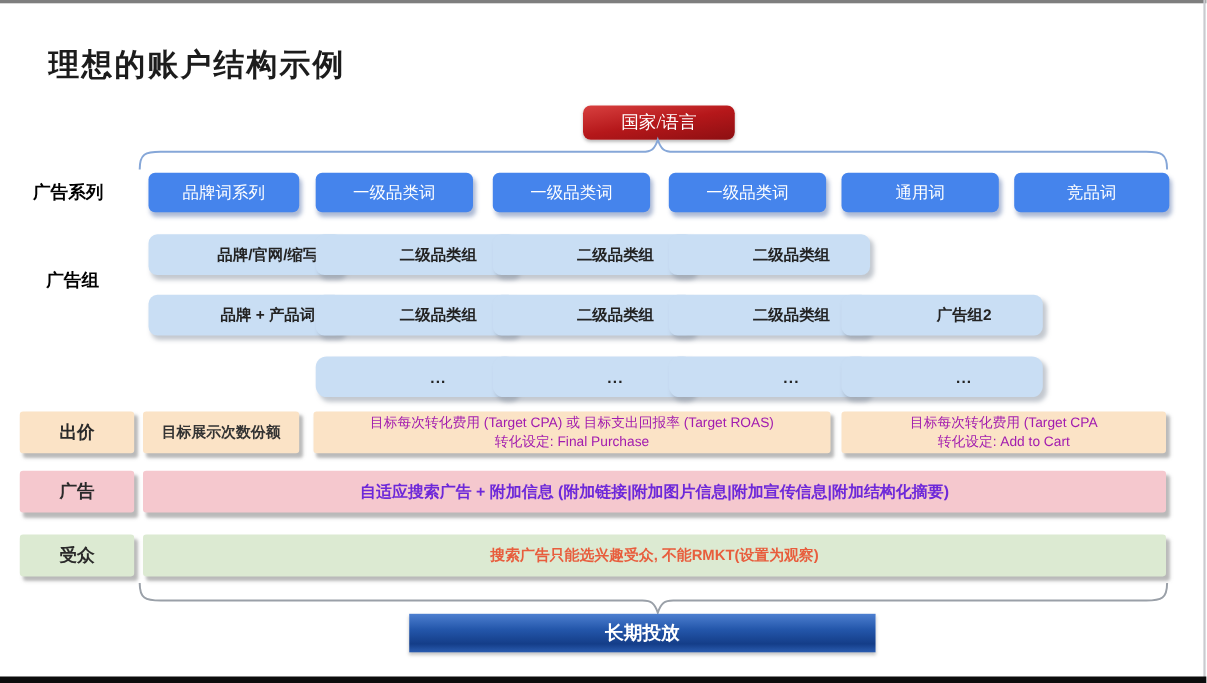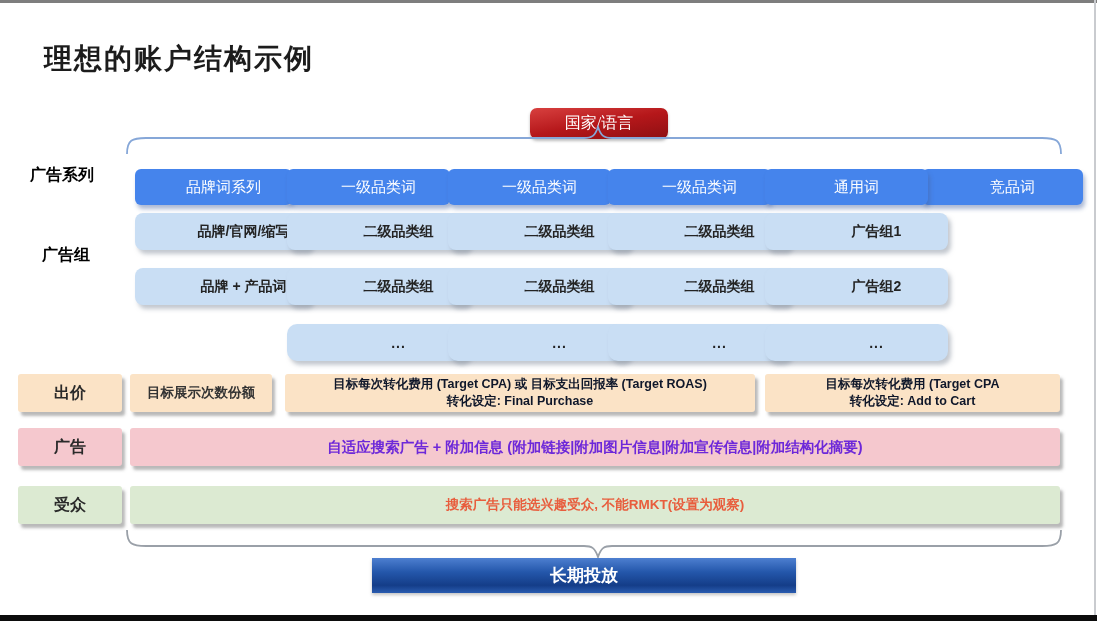--- a/index.html
+++ b/index.html
@@ -4,55 +4,55 @@
 <style>
   html,body{margin:0;padding:0;background:#fff;}
   .slide{position:relative;width:1097px;height:621px;background:#ffffff;overflow:hidden;
          font-family:"Liberation Sans","DejaVu Sans",sans-serif;}
   .top-edge{position:absolute;top:0;left:0;right:0;height:3px;background:#7e7e7e;}
   .bottom-edge{position:absolute;bottom:0;left:0;right:0;height:6px;background:#0c0c0c;}
   .right-edge{position:absolute;top:0;right:1px;width:2px;height:100%;background:#c9cbcf;}
 
   .title{position:absolute;left:44px;top:40px;font-size:28px;font-weight:700;color:#1c1c1c;letter-spacing:2px;}
 
-  .badge{position:absolute;left:530px;top:108px;width:138px;height:31px;border-radius:7px;
+  .badge{position:absolute;left:530px;top:96px;width:138px;height:31px;border-radius:7px;
          background:linear-gradient(170deg,#d8403f 0%,#b5171a 50%,#8d0f12 100%);
          color:#fff;display:flex;align-items:center;justify-content:center;font-size:16px;
          box-shadow:0 2px 3px rgba(90,90,90,.4);font-family:Liberation Serif, serif;}
 
   .brace{position:absolute;left:125px;width:938px;height:34px;}
   .brace.top{top:123px;}
   .brace.bottom{top:527px;}
 
   .rowtext{position:absolute;display:flex;align-items:center;font-size:16px;font-weight:700;color:#000000;}
   .rowtext.campaign{left:30px;top:157px;height:36px;}
   .rowtext.adgroup{left:42px;top:237px;height:36px;}
 
-  .btn{position:absolute;top:169px;height:36px;border-radius:6px;
+  .btn{position:absolute;top:157px;height:36px;border-radius:6px;
        background:var(--campaign-blue,#4584EC);color:#fff;display:flex;align-items:center;justify-content:center;
-       font-size:15px;box-shadow:2px 4px 4px rgba(70,100,160,.45);padding-left:20px;}
+       font-size:15px;box-shadow:2px 4px 4px rgba(70,100,160,.45);}
 
   .ag{position:absolute;height:37px;border-radius:8px;background:var(--adgroup-light-blue,#C9DEF4);
       color:#232323;display:flex;align-items:center;justify-content:center;font-size:14px;font-weight:700;
       box-shadow:3px 4px 4px rgba(135,145,160,.5);padding-left:40px;}
   .r1{top:213px}.r2{top:268px}.r3{top:324px;border-radius:10px;letter-spacing:1px;}
 
   .c1{left:135px;width:137px}.c2{left:287px;width:143px}.c3{left:448px;width:143px}
   .c4{left:608px;width:143px}.c5{left:765px;width:143px}.c6{left:922px;width:141px}
 
   .flat{position:absolute;height:38px;border-radius:3px;display:flex;flex-direction:column;
         align-items:center;justify-content:center;box-shadow:3px 4px 3px rgba(115,115,115,.5);text-align:center;}
   .bid-bg{background:var(--bid-peach,#FBE3C6);}
   .ad-bg{background:var(--ad-pink,#F5C8CE);}
   .aud-bg{background:var(--audience-green,#DCEAD2);}
   .rowlabel{left:18px;width:104px;font-size:16px;font-weight:700;color:#2a2a2a;}
   .y-bid{top:374px}.y-ad{top:428px}.y-aud{top:486px}
 
   .bid-single{font-size:13.5px;font-weight:700;color:#333;}
-  .bid-line{font-size:12.5px;font-weight:700;color:#0f172a;line-height:1.35;}
+  .bid-line{font-size:12.5px;font-weight:400;color:#a21caf;line-height:1.35;}
   .ad-text{font-size:14.5px;font-weight:700;color:#6d28d9;}
   .aud-text{font-size:13.5px;font-weight:700;color:var(--audience-text,#E85D3D);}
 
   .footer-btn{position:absolute;left:372px;top:558px;width:424px;height:35px;
         background:linear-gradient(180deg,#4d7fd0 0%,#2457ab 40%,#143d88 78%,#2a5cb0 100%);
         color:#fff;font-size:17px;font-weight:700;display:flex;align-items:center;justify-content:center;
         box-shadow:0 2px 3px rgba(110,110,110,.4);}
 </style>
 </head>
 <body>
@@ -75,21 +75,20 @@
   <div class="btn c2">一级品类词</div>
   <div class="btn c3">一级品类词</div>
   <div class="btn c4">一级品类词</div>
   <div class="btn c6">竞品词</div>
   <div class="btn c5">通用词</div>
 
   <div class="ag r1 c1">品牌/官网/缩写</div>
   <div class="ag r1 c2">二级品类组</div>
   <div class="ag r1 c3">二级品类组</div>
   <div class="ag r1 c4">二级品类组</div>
-  <div class="ag r1 c5">广告组1</div>
 
   <div class="ag r2 c1">品牌 + 产品词</div>
   <div class="ag r2 c2">二级品类组</div>
   <div class="ag r2 c3">二级品类组</div>
   <div class="ag r2 c4">二级品类组</div>
   <div class="ag r2 c5">广告组2</div>
 
   <div class="ag r3 c2">...</div>
   <div class="ag r3 c3">...</div>
   <div class="ag r3 c4">...</div>

